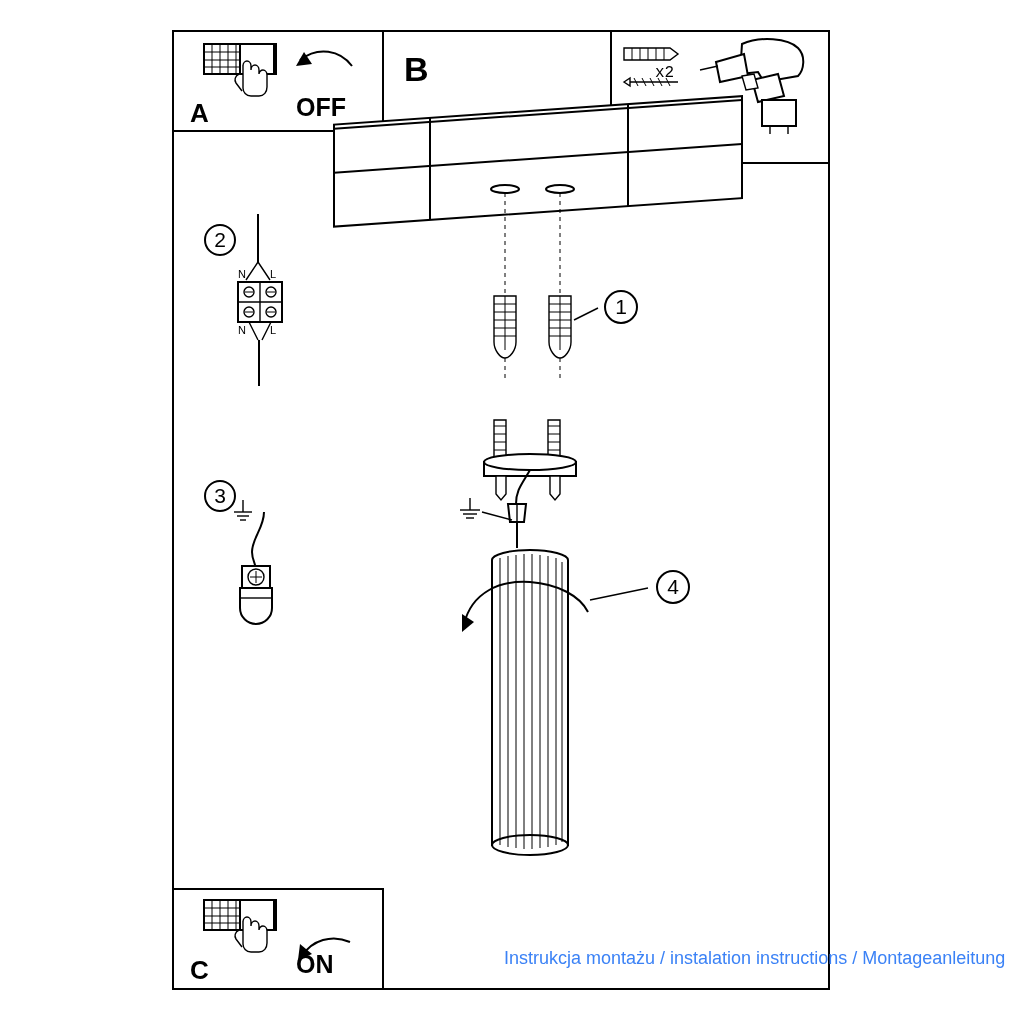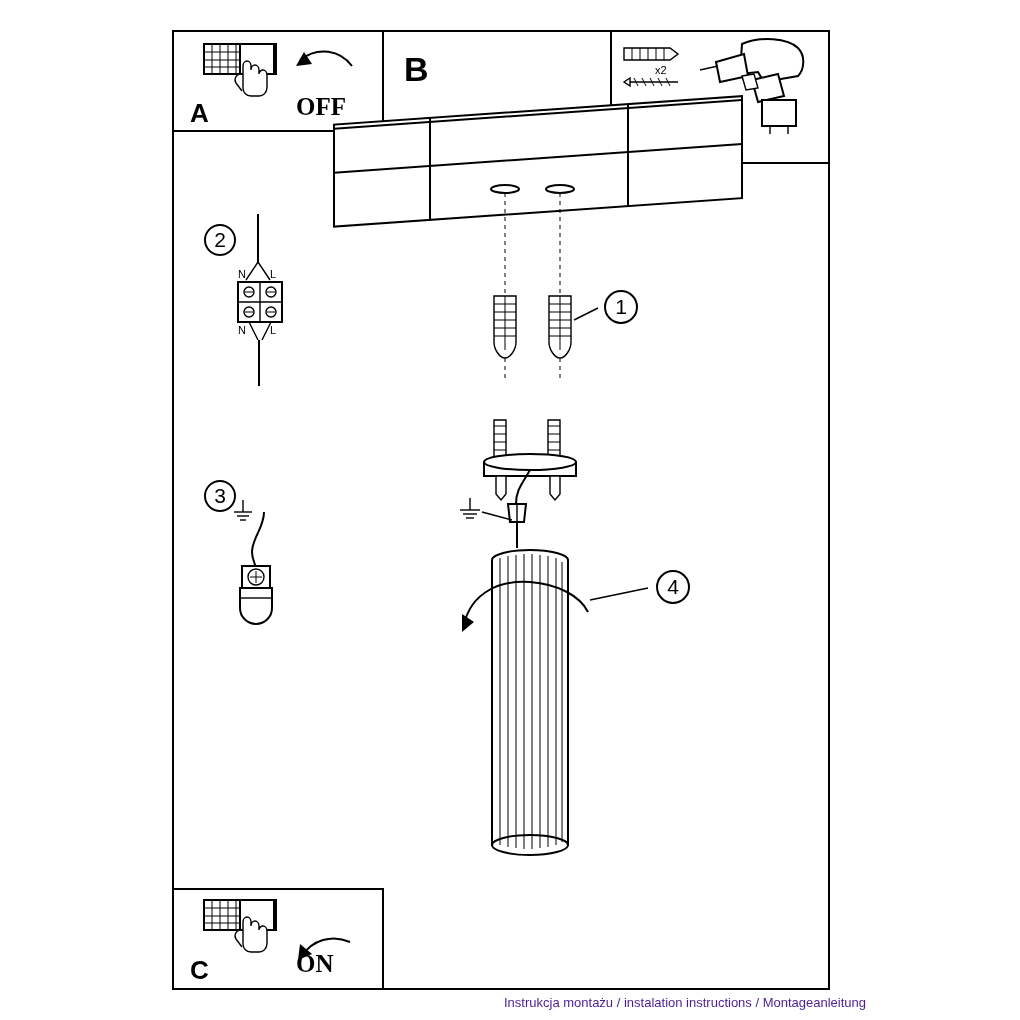--- a/index.html
+++ b/index.html
@@ -7,27 +7,27 @@
   #page{position:relative;width:1020px;height:1020px;background:#fff;overflow:hidden;}
 
   .frame{position:absolute;border:2px solid #000;box-sizing:border-box;background:transparent;}
 
   .box{position:absolute;border:2px solid #000;background:#fff;box-sizing:border-box;}
 
   .lbl{position:absolute;font-family:"Liberation Sans",sans-serif;color:#000;white-space:nowrap;}
 
   .big-letter{font-size:34px;font-weight:bold;}
   .step-letter{font-size:26px;font-weight:bold;}
-  .onoff{font-size:25px;font-weight:bold;font-family:Liberation Serif, serif;}
+  .onoff{font-size:25px;font-weight:bold;}
 
   .circ{position:absolute;border:2px solid #000;border-radius:50%;
         display:flex;align-items:center;justify-content:center;
         font-size:21px;font-weight:normal;color:#000;background:#fff;box-sizing:border-box;}
 
-  .footer{position:absolute;font-size:13px;color:#4c1d95;line-height:1.55;margin-top:48px;}
+  .footer{position:absolute;font-size:18px;color:#3b82f6;line-height:1.55;}
 
   svg{position:absolute;left:0;top:0;overflow:visible;}
   .st{fill:none;stroke:#000;stroke-width:2;}
   .st1{fill:none;stroke:#000;stroke-width:1.4;}
   .stf{fill:#fff;stroke:#000;stroke-width:2;}
   .stf1{fill:#fff;stroke:#000;stroke-width:1.4;}
   .blk{fill:#000;stroke:none;}
   .thin{fill:none;stroke:#000;stroke-width:1;}
 </style>
 </head>
@@ -62,21 +62,21 @@
     <path class="stf1" d="M239 74 c-4 2 -5 6 -3 9 l6 8"></path>
 
     <path class="st" d="M300 60 c18 -14 40 -10 52 6"></path>
     <polygon class="blk" points="304,52 296,66 312,64"></polygon>
   </svg>
 
   <div class="lbl big-letter" style="left:404px;top:50px;">B</div>
 
   <div class="box" style="left:610px;top:30px;width:220px;height:134px;"></div>
   <div class="circ" style="left:643px;top:118px;width:34px;height:34px;">1</div>
-  <div class="lbl" style="left:655px;top:64px;font-size:11px;">x2</div>
+  <div class="lbl" style="left:655px;top:64px;font-size:16px;font-family:Liberation Mono, monospace;">x2</div>
 
   <svg width="1020" height="1020">
 
     <path class="stf1" d="M624 48 l46 0 l8 6 l-8 6 l-46 0 z"></path>
     <line class="thin" x1="632" y1="48" x2="632" y2="60"></line>
     <line class="thin" x1="640" y1="48" x2="640" y2="60"></line>
     <line class="thin" x1="648" y1="48" x2="648" y2="60"></line>
     <line class="thin" x1="656" y1="48" x2="656" y2="60"></line>
     <line class="thin" x1="664" y1="48" x2="664" y2="60"></line>
 

